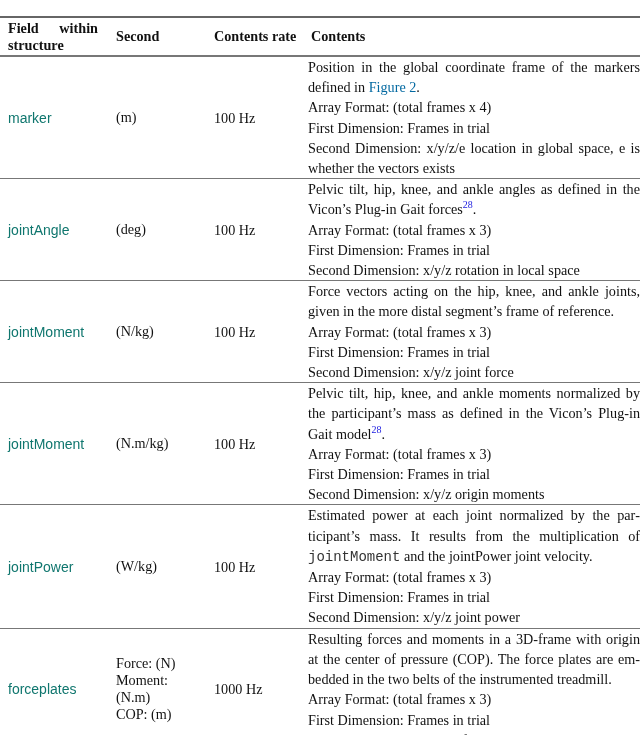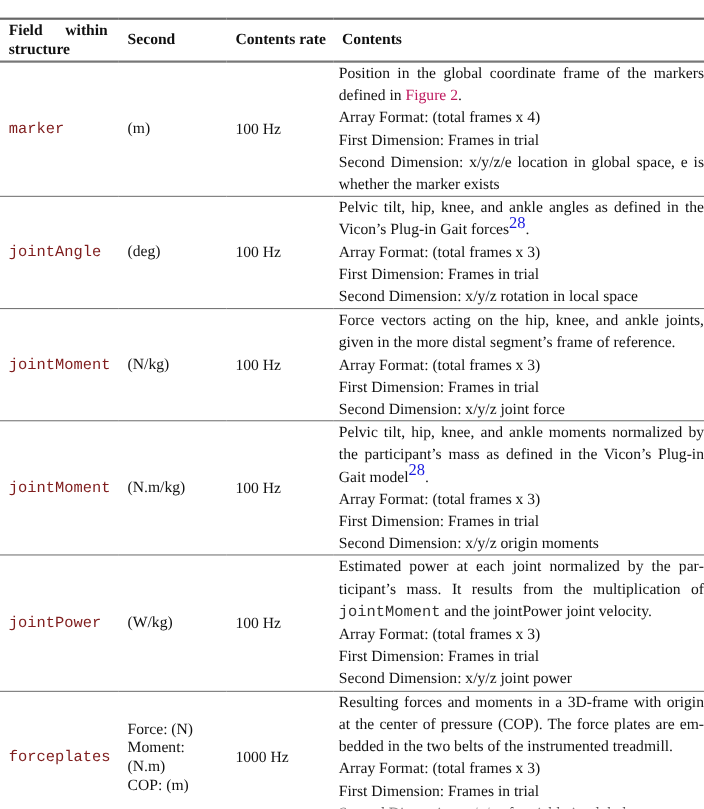--- a/index.html
+++ b/index.html
@@ -24,27 +24,27 @@
   th {
     text-align: left; vertical-align: middle; font-weight: bold;
     padding: 0 4px 0 8px; height: 37px; line-height: 17px;
   }
   th.field-h { text-align: justify; text-align-last: justify; padding-right: 10px; }
   tbody tr { border-bottom: 1.5px solid #777; }
   tbody tr:last-child { border-bottom: 2px solid #666; }
   td { vertical-align: middle; padding: 0 4px 0 8px; }
   td.contents { padding: 0 0 0 5px; text-align: justify; line-height: 20.2px; }
   td.field {
-    font-family: Liberation Mono, monospace;
-    font-size: 14px; color: #7f1d1d; margin-left: 18px;
+    font-family: Liberation Sans, sans-serif;
+    font-size: 14px; color: #0f766e; margin-left: 18px;
   }
   td.units { line-height: 17px; }
   .line { display: block; }
-  .link { color: #be185d; }
-  sup.ref { color: #1a1adf; font-size: 15px; line-height: 0; vertical-align: 6px; }
+  .link { color: #0369a1; }
+  sup.ref { color: #1a1adf; font-size: 10px; line-height: 0; vertical-align: 6px; }
   .mono { font-family: "Liberation Mono", "DejaVu Sans Mono", monospace; font-size: 14px; color: #333; }
   tr.r-marker td { height: 97px; }
   tr.r-jointAngle td { height: 84px; }
   tr.r-jointForce td { height: 84px; }
   tr.r-jointMoment td { height: 101px; }
   tr.r-jointPower td { height: 100px; }
   tr.r-forceplates td { height: 101px; }
 </style>
 </head>
 <body>
@@ -71,21 +71,21 @@
     <tr class="r-marker">
       <td class="field">marker</td>
       <td class="units">
           <span class="line">(m)</span>
         </td>
       <td>100 Hz</td>
       <td class="contents">
         <span class="line"><span>Position in the global coordinate frame of the markers defined in </span><a class="link">Figure 2</a><span>.</span></span>
         <span class="line">Array Format: (total frames x 4)</span>
         <span class="line">First Dimension: Frames in trial</span>
-        <span class="line">Second Dimension: x/y/z/e location in global space, e is whether the marker exists</span>
+        <span class="line">Second Dimension: x/y/z/e location in global space, e is whether the vectors exists</span>
       </td>
     </tr>
 
     <tr class="r-jointAngle">
       <td class="field">jointAngle</td>
       <td class="units">
           <span class="line">(deg)</span>
         </td>
       <td>100 Hz</td>
       <td class="contents">

